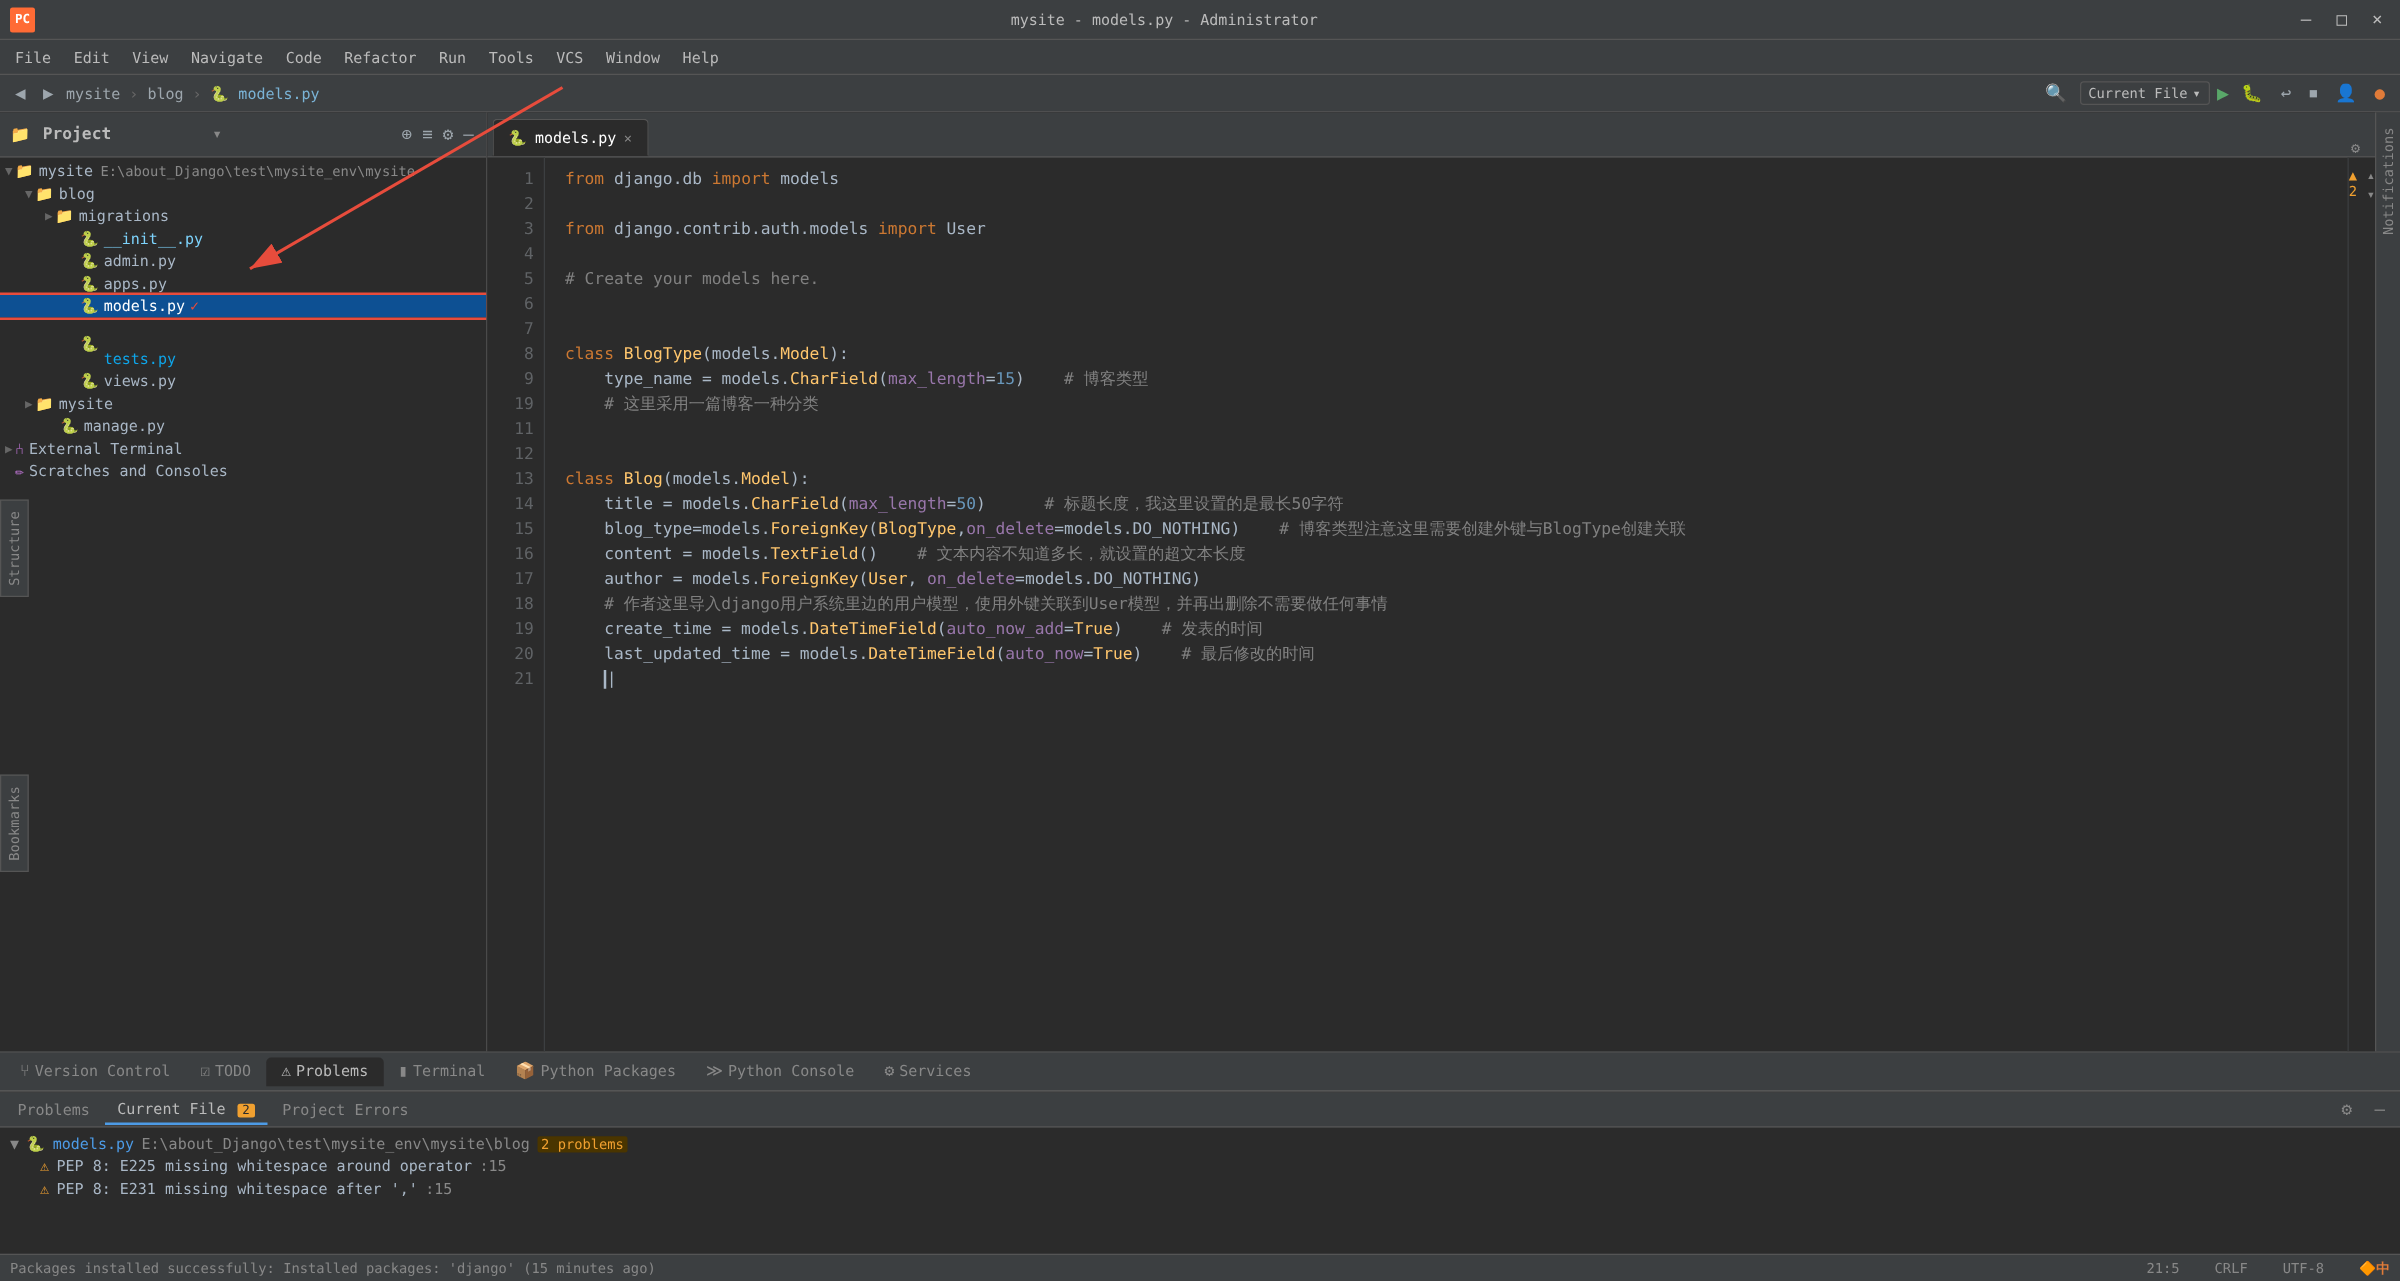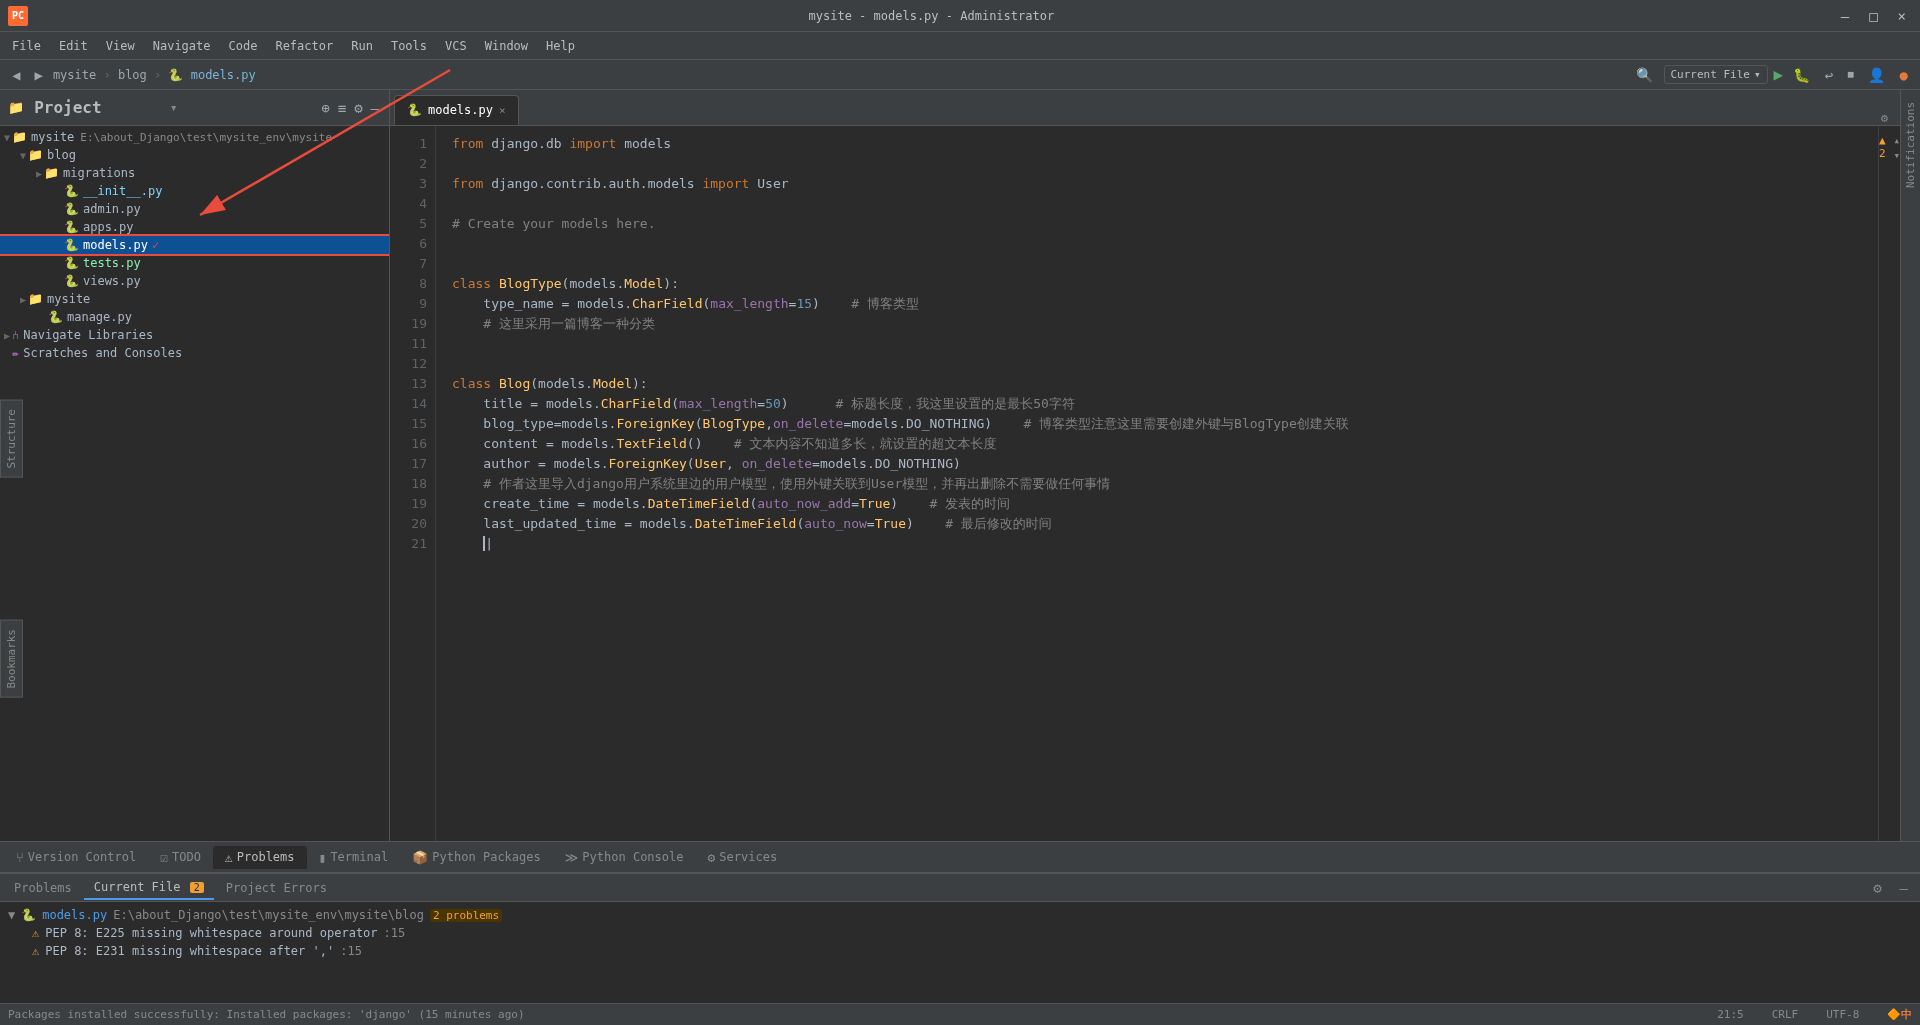--- a/index.html
+++ b/index.html
@@ -59,21 +59,21 @@
     }
     #project-header {
       height: 36px;
       background: #3c3f41;
       display: flex;
       align-items: center;
       padding: 0 8px;
       gap: 6px;
       border-bottom: 1px solid #555;
     }
-    #project-header-title { color: #bbb; font-size: 16px; font-weight: bold; flex: 1; }
+    #project-header-title { color: #bbb; font-size: 13px; font-weight: bold; flex: 1; }
     #project-header-icons { display: flex; gap: 4px; }
     .header-icon { color: #9da6ad; font-size: 14px; cursor: pointer; padding: 2px; }
 
     #project-tree { flex: 1; overflow-y: auto; padding: 2px 0; }
     .tree-item {
       display: flex;
       align-items: center;
       padding: 2px 4px;
       cursor: pointer;
       font-size: 12px;
@@ -436,21 +436,21 @@
         <div class="tree-item tree-indent-3 selected" style="outline: 2px solid #e74c3c; background:#0d5093;">
           <span style="width:12px; display:inline-block;"></span>
           <span class="tree-icon" style="color:#6a8759;">🐍</span>
           <span style="color:#fff;">models.py</span>
           <span style="color:#e74c3c; margin-left:4px;">✓</span>
         </div>
 
         <div class="tree-item tree-indent-3">
           <span style="width:12px; display:inline-block;"></span>
           <span class="tree-icon" style="color:#6a8759;">🐍</span>
-          <span style="color:#86efac;">tests.py</span>
+          <span style="color:#0ea5e9;margin-top:24px;">tests.py</span>
         </div>
 
         <div class="tree-item tree-indent-3">
           <span style="width:12px; display:inline-block;"></span>
           <span class="tree-icon" style="color:#6a8759;">🐍</span>
           <span style="color:#a9b7c6;">views.py</span>
         </div>
 
         <div class="tree-item tree-indent-1">
           <span class="tree-arrow">▶</span>
@@ -460,21 +460,21 @@
 
         <div class="tree-item tree-indent-2">
           <span style="width:12px; display:inline-block;"></span>
           <span class="tree-icon" style="color:#6a8759;">🐍</span>
           <span style="color:#a9b7c6;">manage.py</span>
         </div>
 
         <div class="tree-item" style="padding-left:4px;">
           <span class="tree-arrow">▶</span>
           <span class="tree-icon" style="color:#c678dd;">⑃</span>
-          <span style="color:#a9b7c6;">Navigate Libraries</span>
+          <span style="color:#a9b7c6;">External Terminal</span>
         </div>
 
         <div class="tree-item" style="padding-left:4px;">
           <span class="tree-arrow" style="visibility:hidden;">▶</span>
           <span class="tree-icon" style="color:#c678dd;">✏</span>
           <span style="color:#a9b7c6;">Scratches and Consoles</span>
         </div>
       </div>
     </div>
 

